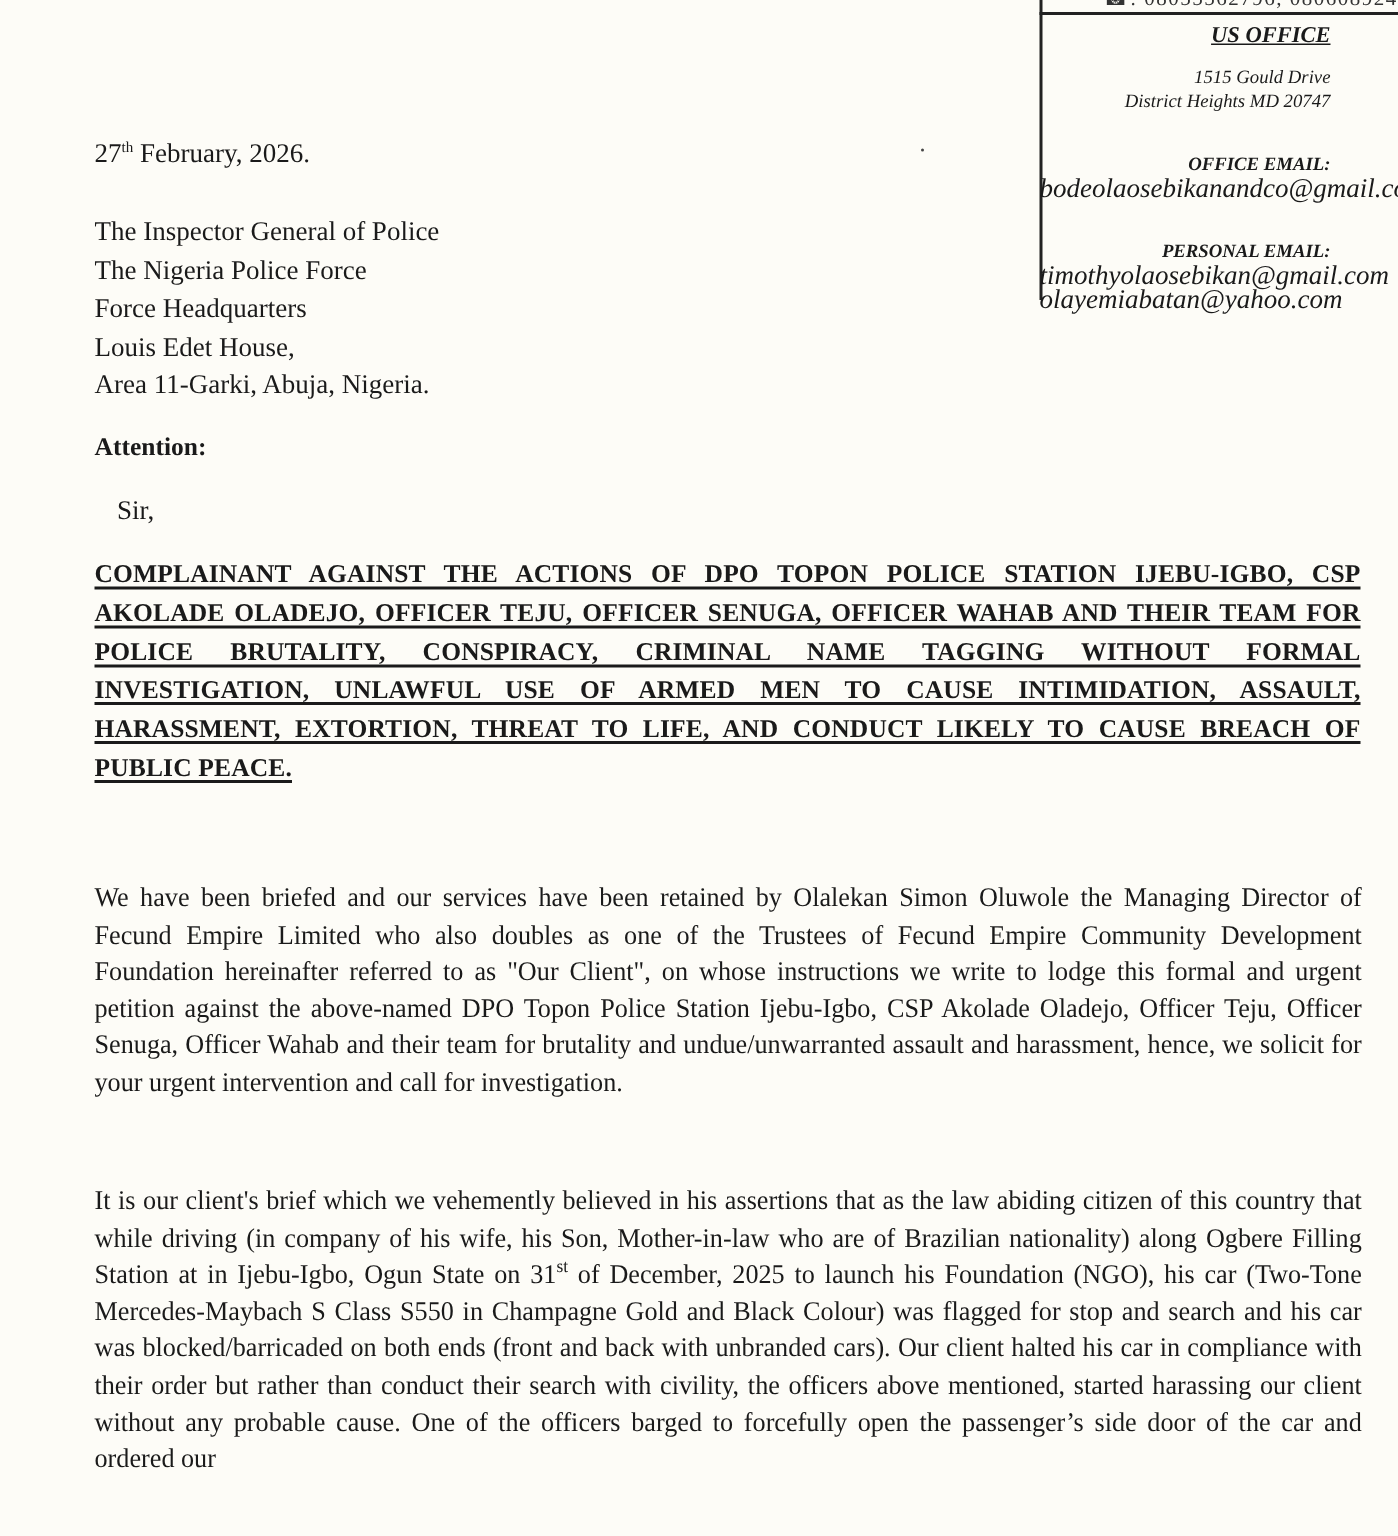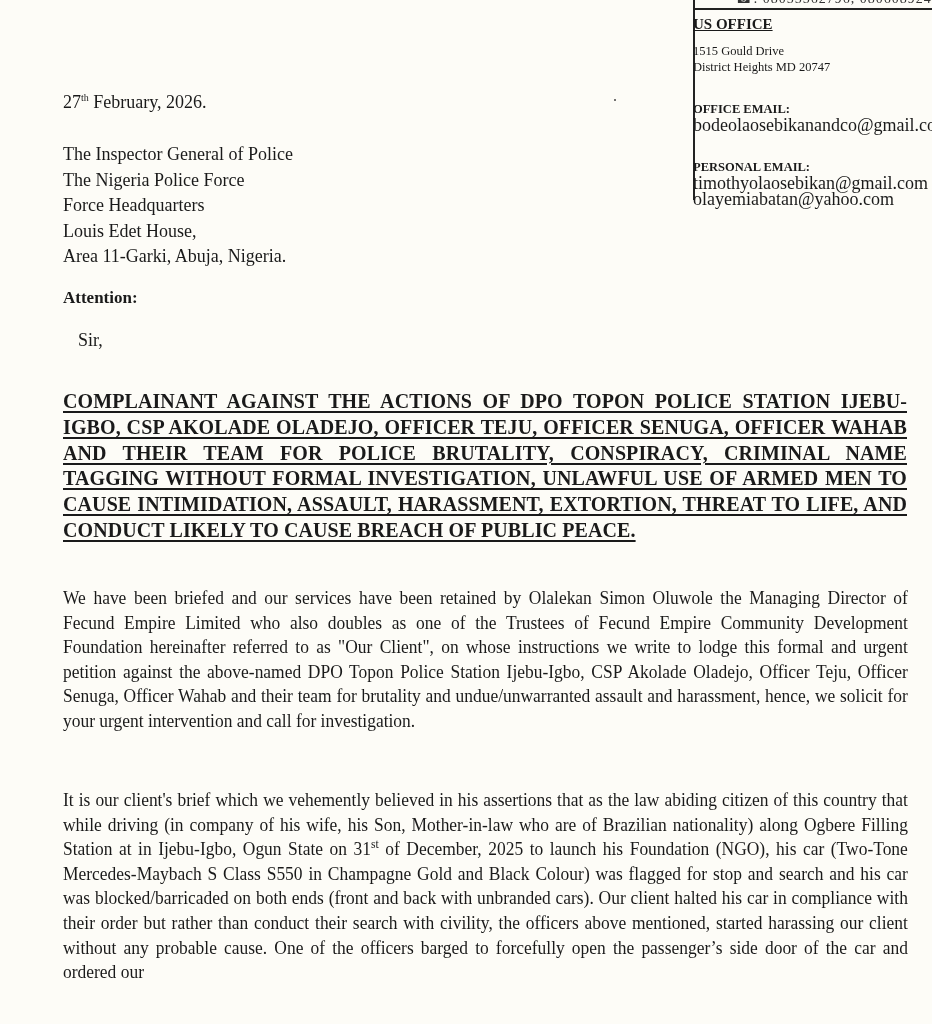--- a/index.html
+++ b/index.html
@@ -15,42 +15,41 @@
     border-left: 2px solid #222;
   }
   .phone-line {
     position: absolute; left: 735px; top: -10px; width: 200px;
     font-size: 14px; white-space: nowrap; letter-spacing: 1px; color: #333;
   }
   .top-rule {
     position: absolute; left: 693px; top: 8px; width: 239px; height: 0;
     border-top: 2px solid #222;
   }
-  .us-office { position: absolute; left: 693px; top: 16px; width: 194px; text-align: left; }
+  .us-office { position: absolute; left: 693px; top: 16px; width: 194px; text-align: right; font-style: italic; }
   .us-office .hd { font-weight: bold; font-size: 15px; text-decoration: underline; margin-bottom: 10px; }
   .us-office .ln { font-size: 12.5px; line-height: 16px; }
   .us-office .ln.b { font-weight: bold; }
   .us-office .lbl { font-weight: bold; font-size: 12.5px; margin-top: 26px; line-height: 16px; }
   .us-office .em { font-size: 18px; line-height: 16px; }
 
   .date { position: absolute; left: 63px; top: 92px; font-size: 18px; }
   .date sup { font-size: 10px; vertical-align: super; line-height: 0; }
   .dot { position: absolute; left: 614px; top: 99px; width: 2px; height: 2px; background: #444; border-radius: 50%; }
 
   .addressee { position: absolute; left: 63px; top: 142px; font-size: 18px; line-height: 25.5px; }
   .attention { position: absolute; left: 63px; top: 288px; font-size: 17px; font-weight: bold; }
   .salutation { position: absolute; left: 63px; top: 330px; font-size: 18px; margin-left: 15px; }
 
   .subject {
     position: absolute; left: 63px; top: 370px; width: 844px;
-    font-weight: bold; font-size: 20px; line-height: 25.8px;
+    font-weight: bold; font-size: 17px; line-height: 25.8px;
     text-align: justify; text-align-last: left;
     text-decoration: underline; text-decoration-thickness: 2px; text-underline-offset: 3px;
     letter-spacing: 0.1px;
-    margin-top: 19px;
   }
 
   .para {
     position: absolute; left: 63px; width: 845px;
     font-size: 18px; line-height: 24.6px;
     text-align: justify; text-align-last: left;
     transform-origin: left top;
   }
   .p1 { top: 586px; transform: scaleX(0.97); width: 871px; }
   .p2 { top: 788px; transform: scaleX(0.97); width: 871px; }

